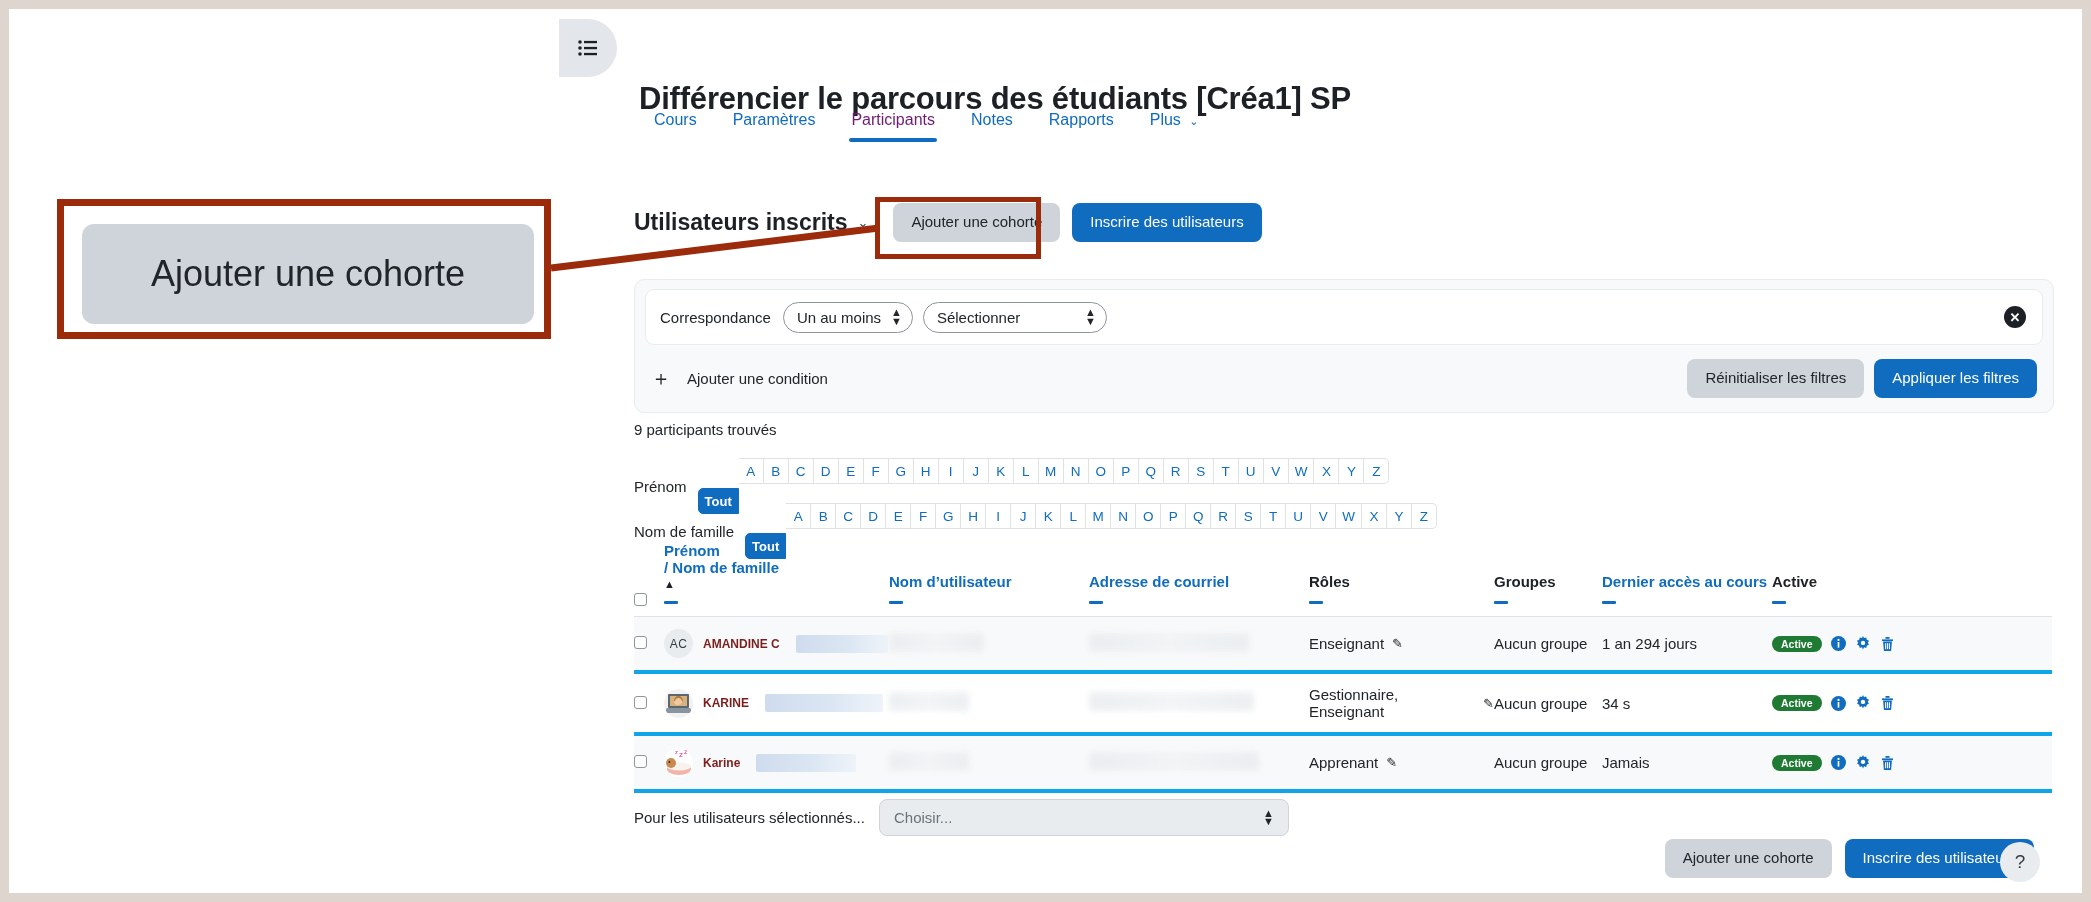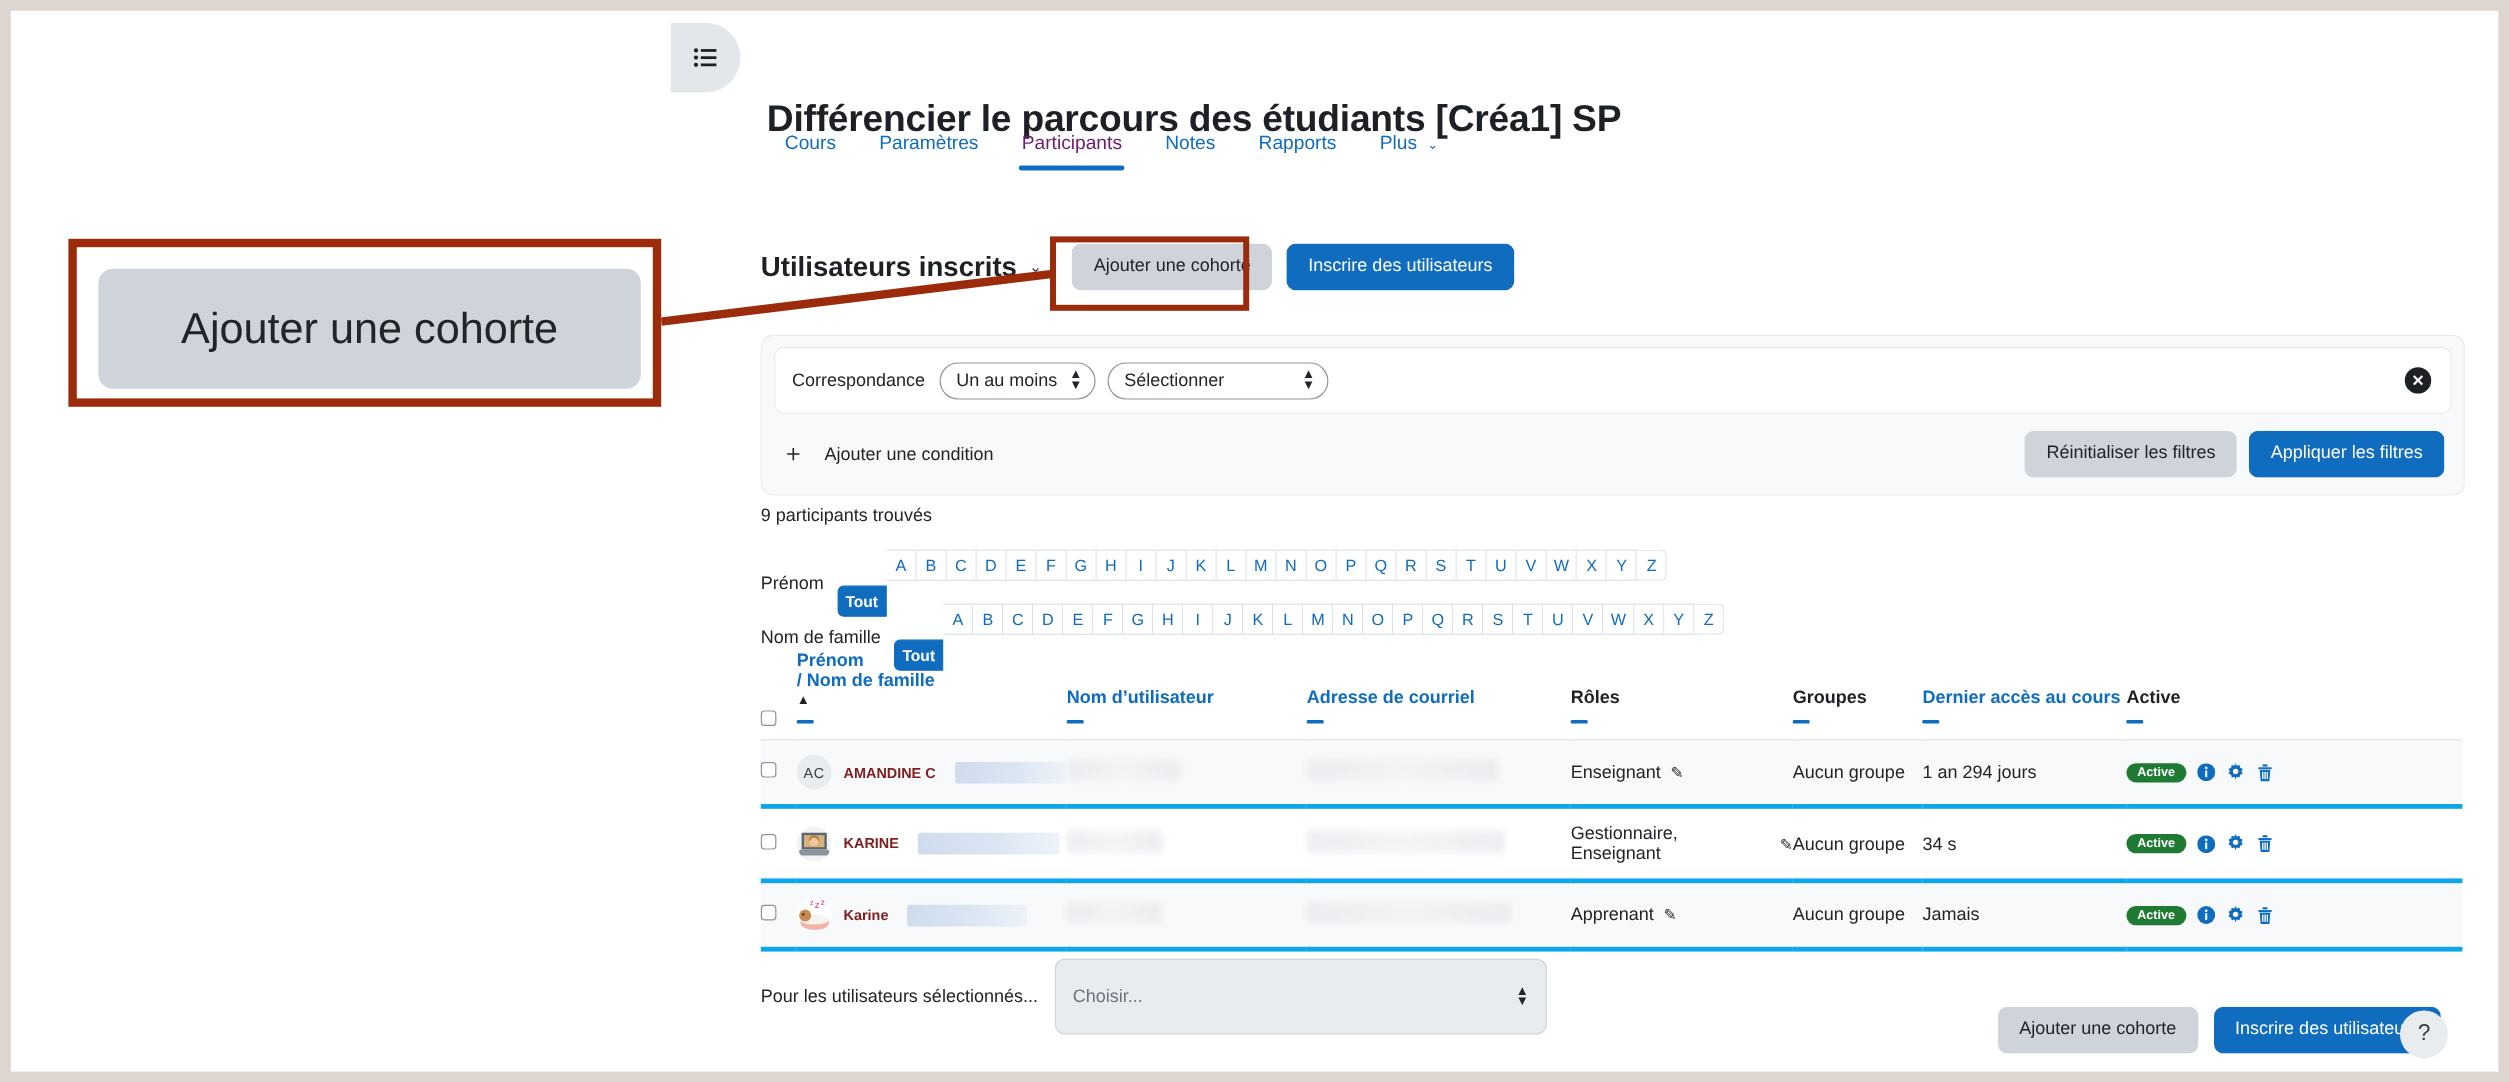--- a/index.html
+++ b/index.html
@@ -173,21 +173,21 @@
     font-weight:bold; border-radius:9px; padding:2px 9px; vertical-align:middle;
   }
   .icon-btn { cursor:pointer; display:inline-flex; align-items:center; vertical-align:middle; }
   .status-cell { display:flex; align-items:center; gap:9px; }
 
   
   .bulk-row { position:absolute; left:625px; top:790px; display:flex; align-items:center; gap:14px; }
   .bulk-label { font-size:15px; color:#212529; white-space:nowrap; }
   .bulk-select {
     width:410px; background:#e9ecef; border:1px solid #ced4da; border-radius:8px;
-    padding:22px 14px; font-size:15px; color:#6a737b; position:relative; cursor:pointer;
+    padding:9px 14px; font-size:15px; color:#6a737b; position:relative; cursor:pointer;
   }
   .bulk-select .arrows {
     position:absolute; right:14px; top:50%; transform:translateY(-50%);
     font-size:11px; color:#212529; line-height:0.8;
   }
   .bottom-btns { position:absolute; right:48px; top:830px; display:flex; gap:13px; align-items:center; }
 
   .help-fab {
     position:absolute; right:42px; top:833px;
     width:40px; height:40px; border-radius:50%;

